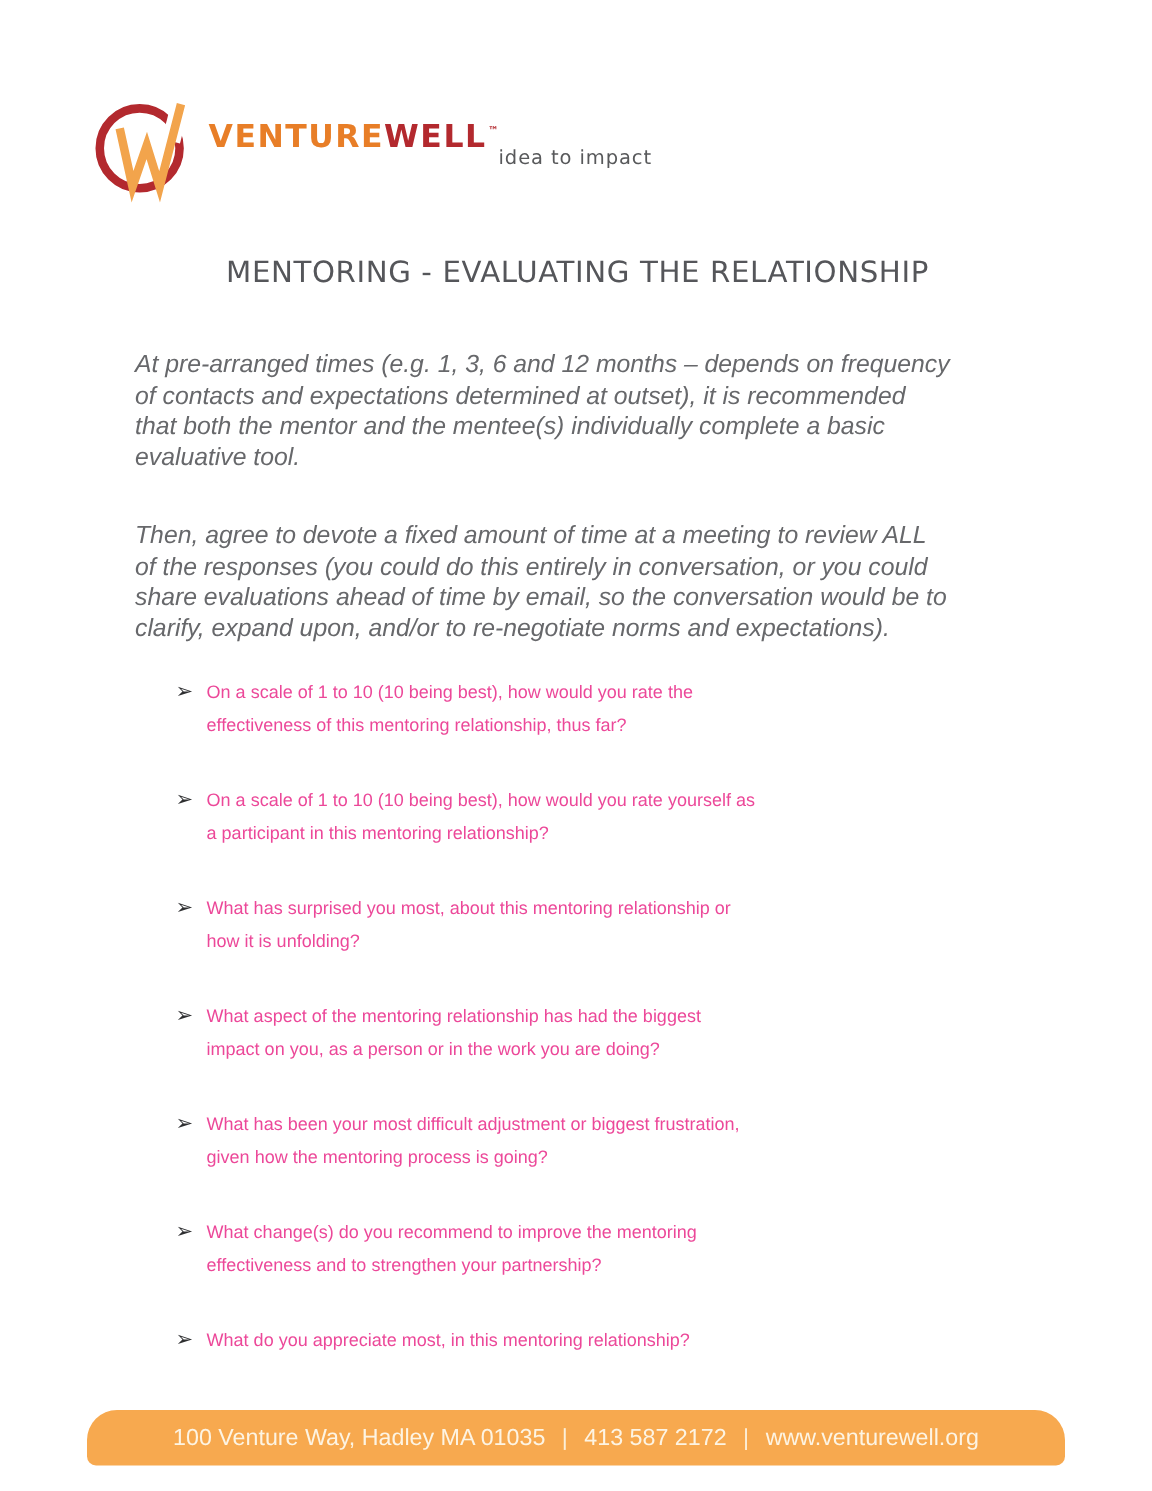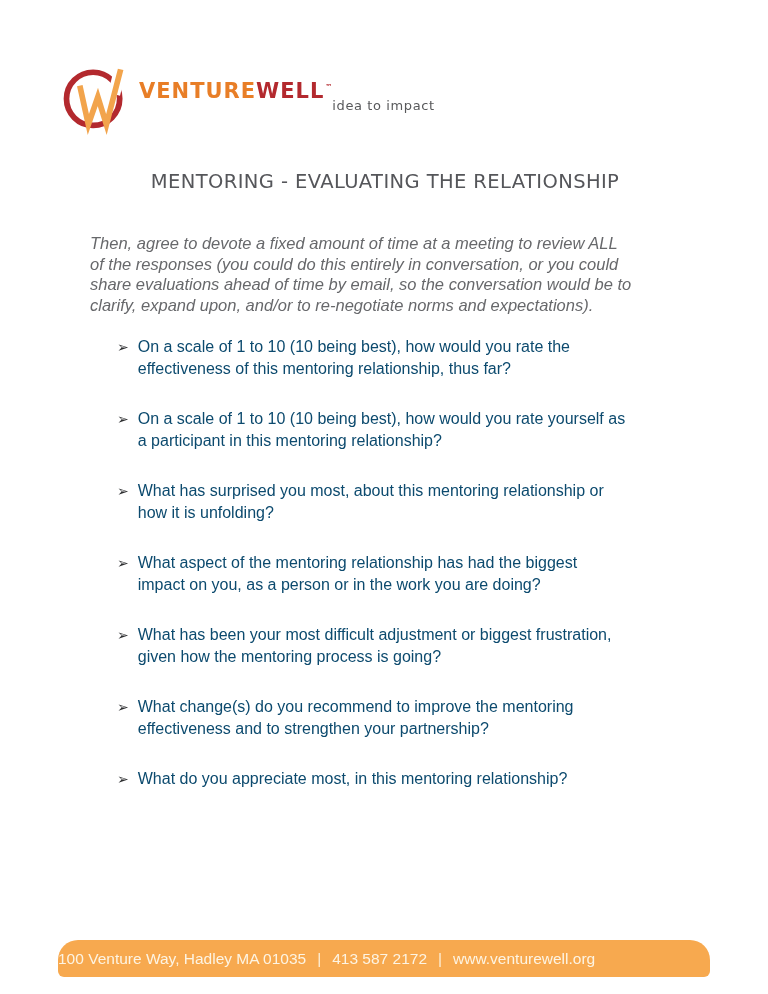--- a/index.html
+++ b/index.html
@@ -72,35 +72,36 @@
   }
   .bullet {
     flex: 0 0 auto;
     font-family: "DejaVu Sans", sans-serif;
     font-size: 14px;
     line-height: 22px;
     color: #2E2F31;
     margin-right: 9px;
   }
   .q-text {
-    font-size: 16px;
+    font-size: 12px;
     line-height: 22px;
-    color: #0c4a6e;
+    color: #ec4899;
     white-space: pre-line;
   }
 
   
   footer.footer-bar {
     position: absolute;
     left: 58px; right: 58px; bottom: 17px;
     height: 37px;
     background: #F7A94F;
     border-radius: 20px 20px 6px 6px;
     display: flex;
     align-items: center;
+    justify-content: center;
     color: #FDF4E3;
     font-size: 15.5px;
     white-space: nowrap;
   }
   footer .sep { margin: 0 11px; color: #FCEFD8; }
 </style>
 </head>
 <body>
 
 <div class="page">
@@ -115,20 +116,24 @@
       <div class="wordmark">
         <span class="venture">VENTURE</span><span class="well">WELL</span><span class="tm">™</span>
       </div>
       <div class="tagline">idea to impact</div>
     </div>
   </header>
 
   <main class="content">
     <h1 class="doc-title">MENTORING - EVALUATING THE RELATIONSHIP</h1>
 
+    <p class="intro">At pre-arranged times (e.g. 1, 3, 6 and 12 months – depends on frequency
+of contacts and expectations determined at outset), it is recommended
+that both the mentor and the mentee(s) individually complete a basic
+evaluative tool.</p>
     <p class="intro">Then, agree to devote a fixed amount of time at a meeting to review ALL
 of the responses (you could do this entirely in conversation, or you could
 share evaluations ahead of time by email, so the conversation would be to
 clarify, expand upon, and/or to re-negotiate norms and expectations).</p>
 
     <ul class="questions">
       <li>
         <span class="bullet">➢</span>
         <span class="q-text">On a scale of 1 to 10 (10 being best), how would you rate the
 effectiveness of this mentoring relationship, thus far?</span>

